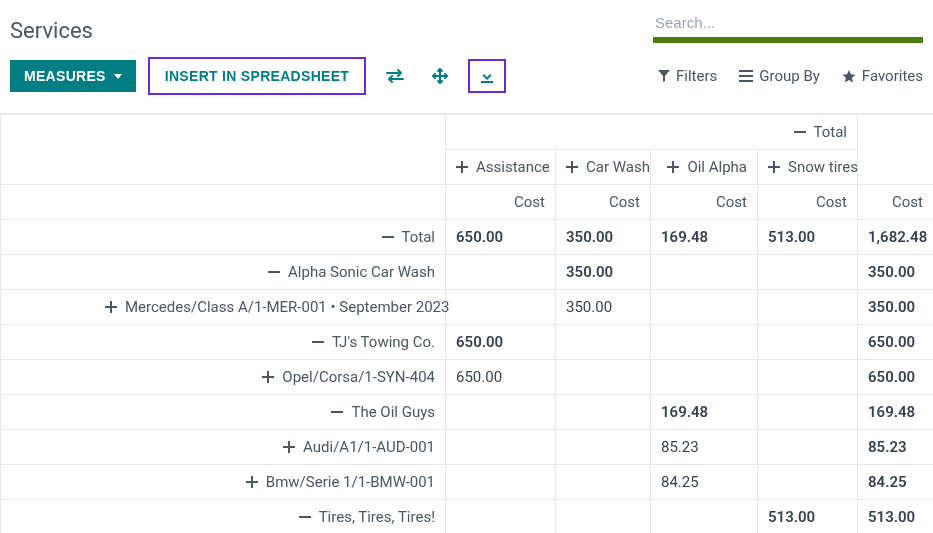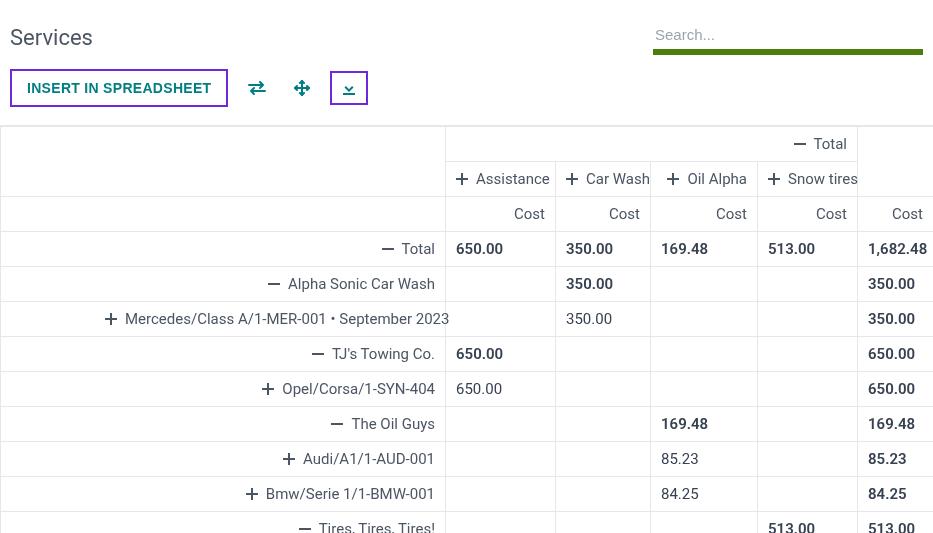--- a/index.html
+++ b/index.html
@@ -5,23 +5,23 @@
   * { box-sizing: border-box; margin: 0; padding: 0; }
   body {
     font-family: -apple-system, BlinkMacSystemFont, "Segoe UI", Roboto, Helvetica, Arial, sans-serif;
     font-size: 14px;
     color: #374151;
     background: #ffffff;
     width: 933px;
   }
   .top-bar {
     display: flex;
-    align-items: center;
+    align-items: flex-end;
     justify-content: space-between;
-    padding: 20px 10px 0 10px;
+    padding: 8px 10px 0 10px;
   }
   .page-title {
     font-size: 22px;
     font-weight: 400;
     color: #4b5563;
   }
   .search-input {
     width: 270px;
     border: none;
     border-bottom: 6px solid #4d7c0f;
@@ -164,20 +164,24 @@
 </head>
 <body>
 
 <div class="top-bar">
   <div class="page-title">Services</div>
   <input class="search-input" type="text" placeholder="Search..." style="">
 </div>
 
 <div class="toolbar-row">
   <div class="toolbar-left">
+    <button class="measures-btn">
+      <span>MEASURES</span>
+      <span class="caret-down"></span>
+    </button>
 
     <span class="highlight-box">
       <button class="insert-btn">INSERT IN SPREADSHEET</button>
     </span>
 
     <button class="icon-btn">
       <svg width="18" height="14" viewBox="0 0 18 14" fill="none" stroke="#017e84" stroke-width="2" stroke-linecap="round" stroke-linejoin="round">
         <path d="M1 4h14M12 1l3 3-3 3"></path>
         <path d="M17 10H3M6 7l-3 3 3 3"></path>
       </svg>
@@ -193,20 +197,42 @@
     <span class="highlight-box">
       <button class="icon-btn">
         <svg width="16" height="16" viewBox="0 0 16 16" fill="#017e84">
           <path d="M8 1v8.2L4.9 6.1 3.5 7.5 8 12l4.5-4.5-1.4-1.4L8 9.2V1H8z"></path>
           <rect x="2" y="13" width="12" height="2"></rect>
         </svg>
       </button>
     </span>
   </div>
 
+  <div class="toolbar-right">
+    <div class="right-item">
+      <svg width="12" height="12" viewBox="0 0 12 12" fill="#4b5563">
+          <path d="M0 0h12L7 6v5l-2 1V6z"></path>
+        </svg>
+      <span>Filters</span>
+    </div>
+    <div class="right-item">
+      <svg width="14" height="12" viewBox="0 0 14 12" fill="#4b5563">
+        <rect x="0" y="0" width="14" height="2"></rect>
+          <rect x="0" y="5" width="14" height="2"></rect>
+          <rect x="0" y="10" width="14" height="2"></rect>
+      </svg>
+      <span>Group By</span>
+    </div>
+    <div class="right-item">
+      <svg width="14" height="13" viewBox="0 0 14 13" fill="#4b5563">
+          <path d="M7 0l1.9 4.3 4.6.4-3.5 3.1 1 4.6L7 10.1 2.9 12.4l1-4.6L.5 4.7l4.6-.4z"></path>
+        </svg>
+      <span>Favorites</span>
+    </div>
+  </div>
 </div>
 
 <div class="pivot-wrap">
 <table class="pivot">
   <colgroup>
     <col class="c-row">
         <col class="c-assist">
         <col class="c-wash">
         <col class="c-oil">
         <col class="c-snow">

